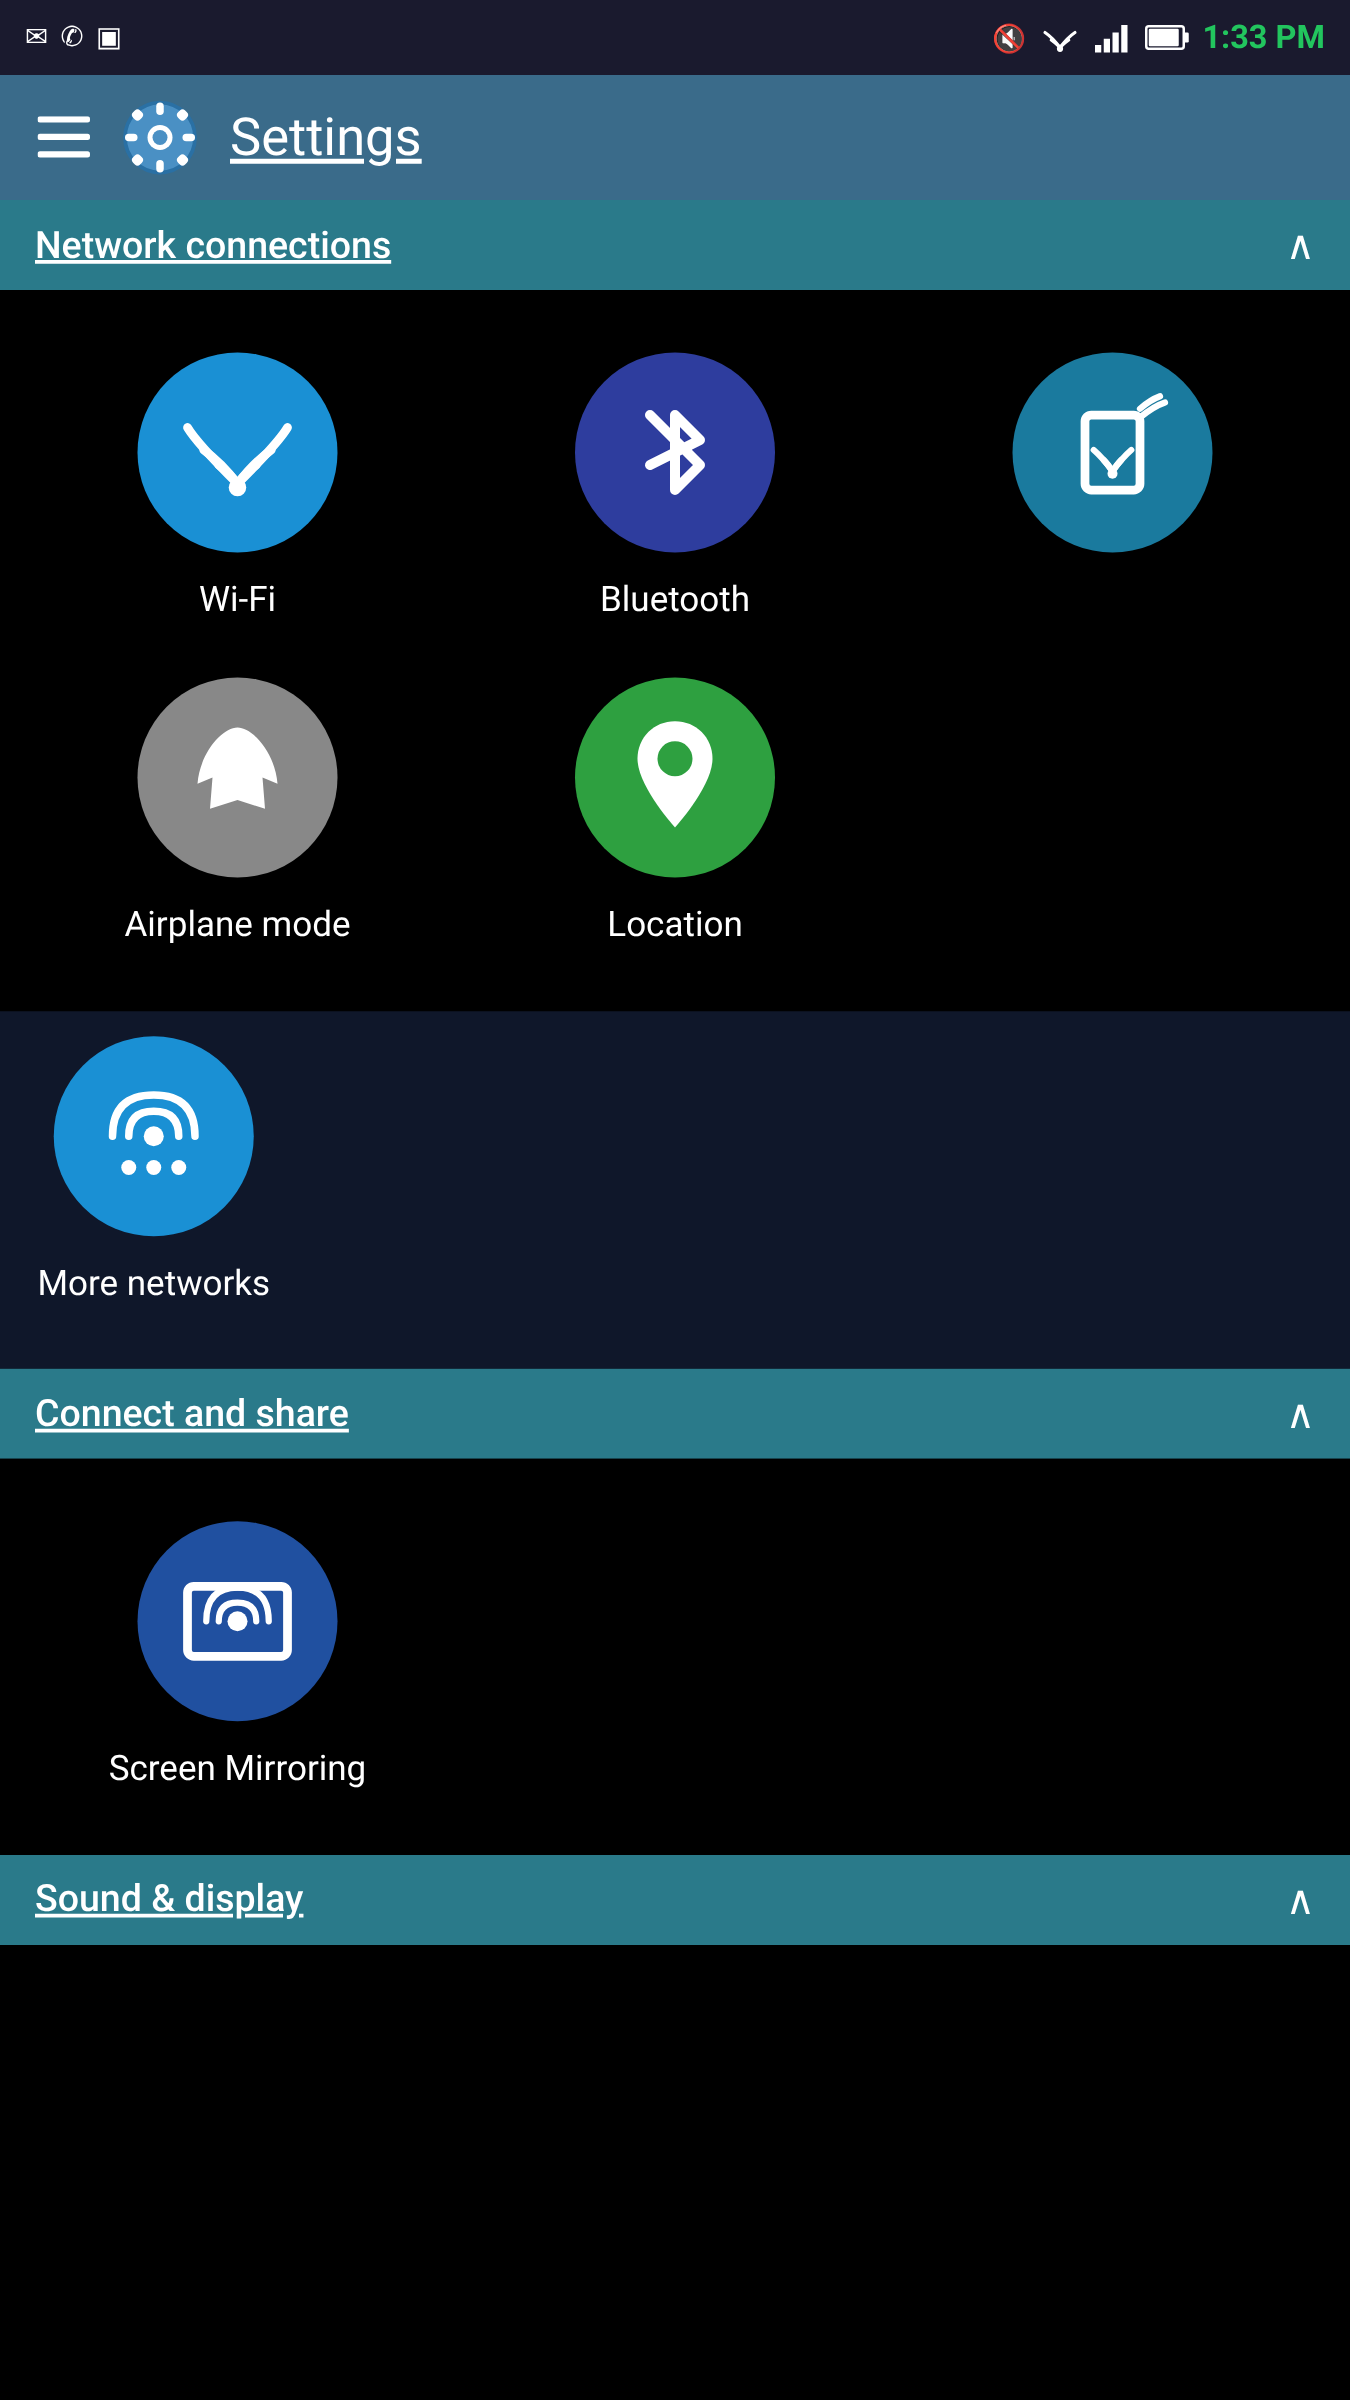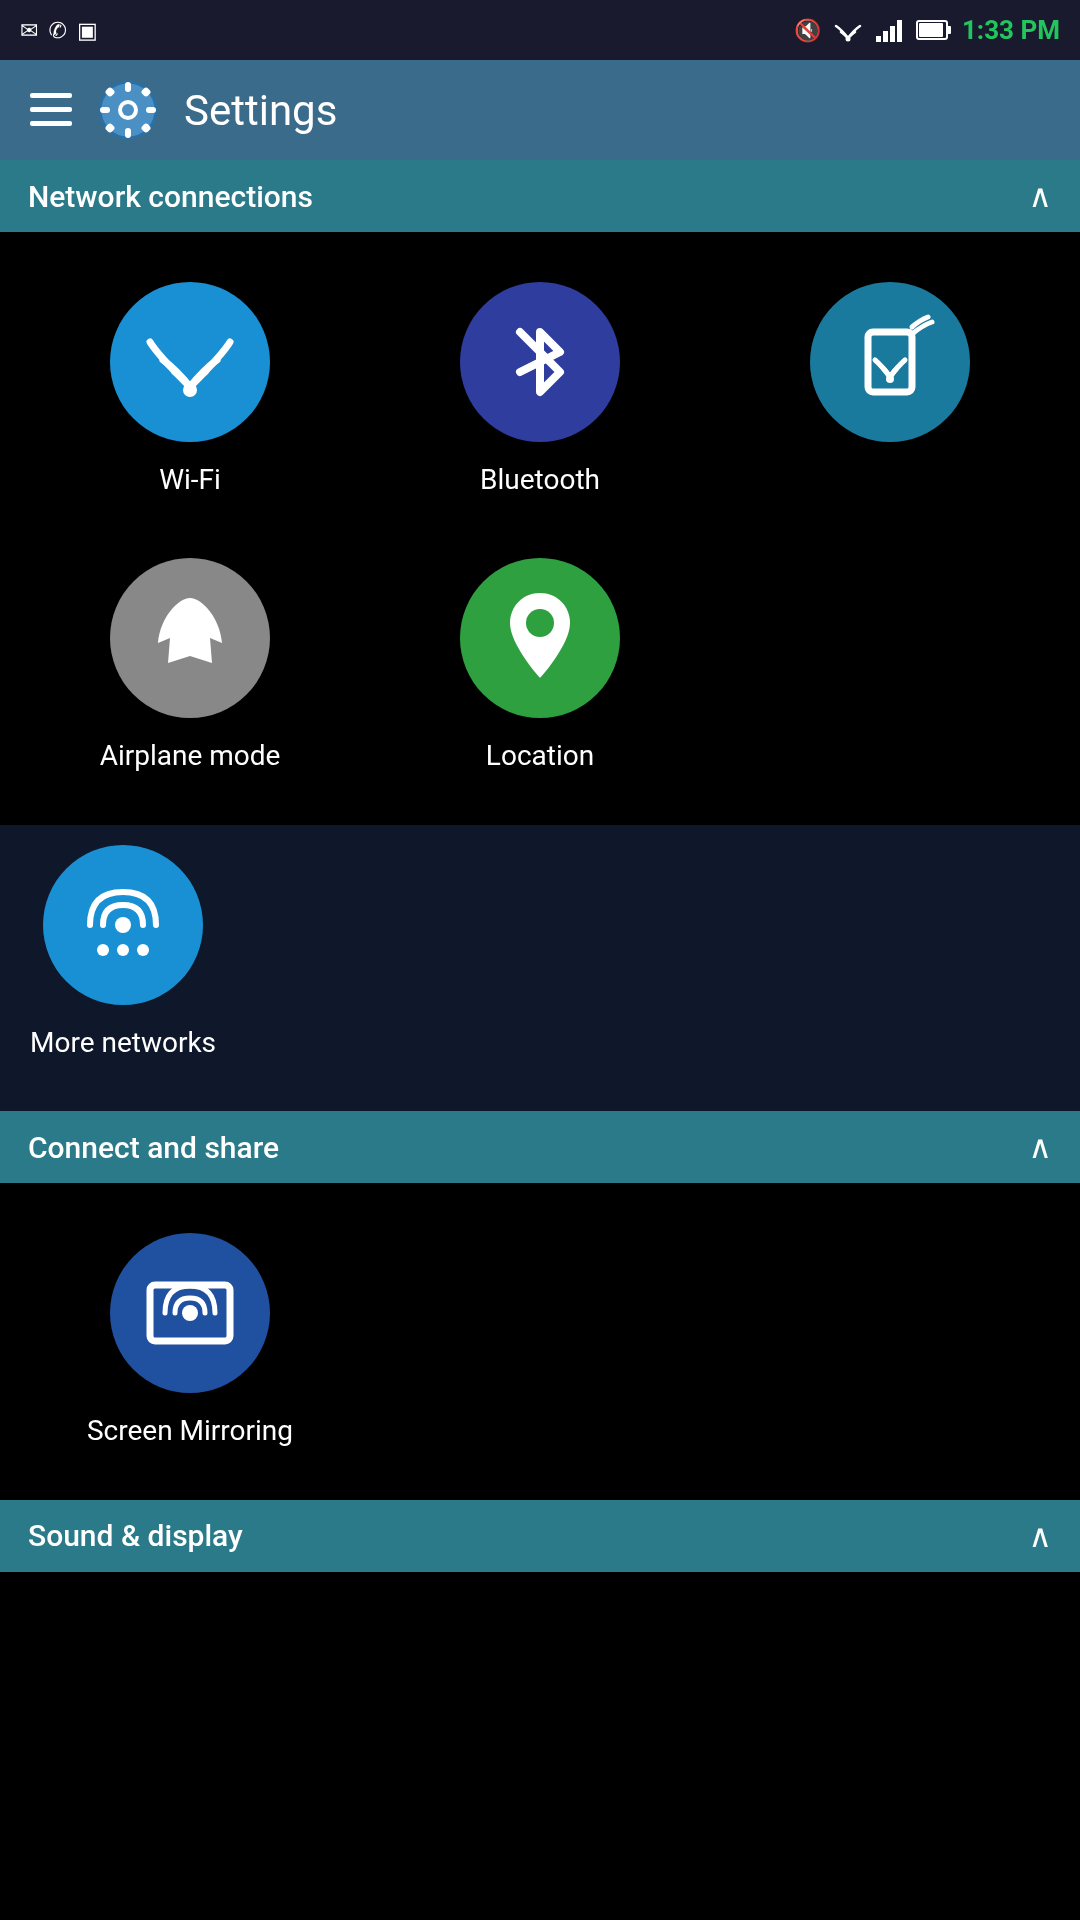--- a/index.html
+++ b/index.html
@@ -38,20 +38,21 @@
     }
 
     
     .app-bar {
       background: #3a6b8a;
       height: 100px;
       display: flex;
       align-items: center;
       padding: 0 30px;
       gap: 24px;
+      text-decoration: underline;
     }
     .app-bar-menu {
       font-size: 32px;
       color: #fff;
       cursor: pointer;
     }
     .app-bar-icon {
       width: 64px;
       height: 64px;
     }
@@ -67,33 +68,34 @@
       height: 72px;
       display: flex;
       align-items: center;
       justify-content: space-between;
       padding: 0 28px;
     }
     .section-title {
       font-size: 30px;
       color: #fff;
       font-weight: 500;
+      text-decoration: underline;
     }
     .chevron-up {
       font-size: 32px;
       color: #fff;
     }
 
     
     .settings-grid {
       background: #000;
       padding: 30px 20px;
       display: grid;
       grid-template-columns: repeat(3, 1fr);
-      gap: 20px 10px;
+      gap: 4px 10px;
     }
 
     .settings-item {
       display: flex;
       flex-direction: column;
       align-items: center;
       padding: 20px 10px;
       cursor: pointer;
     }
 

